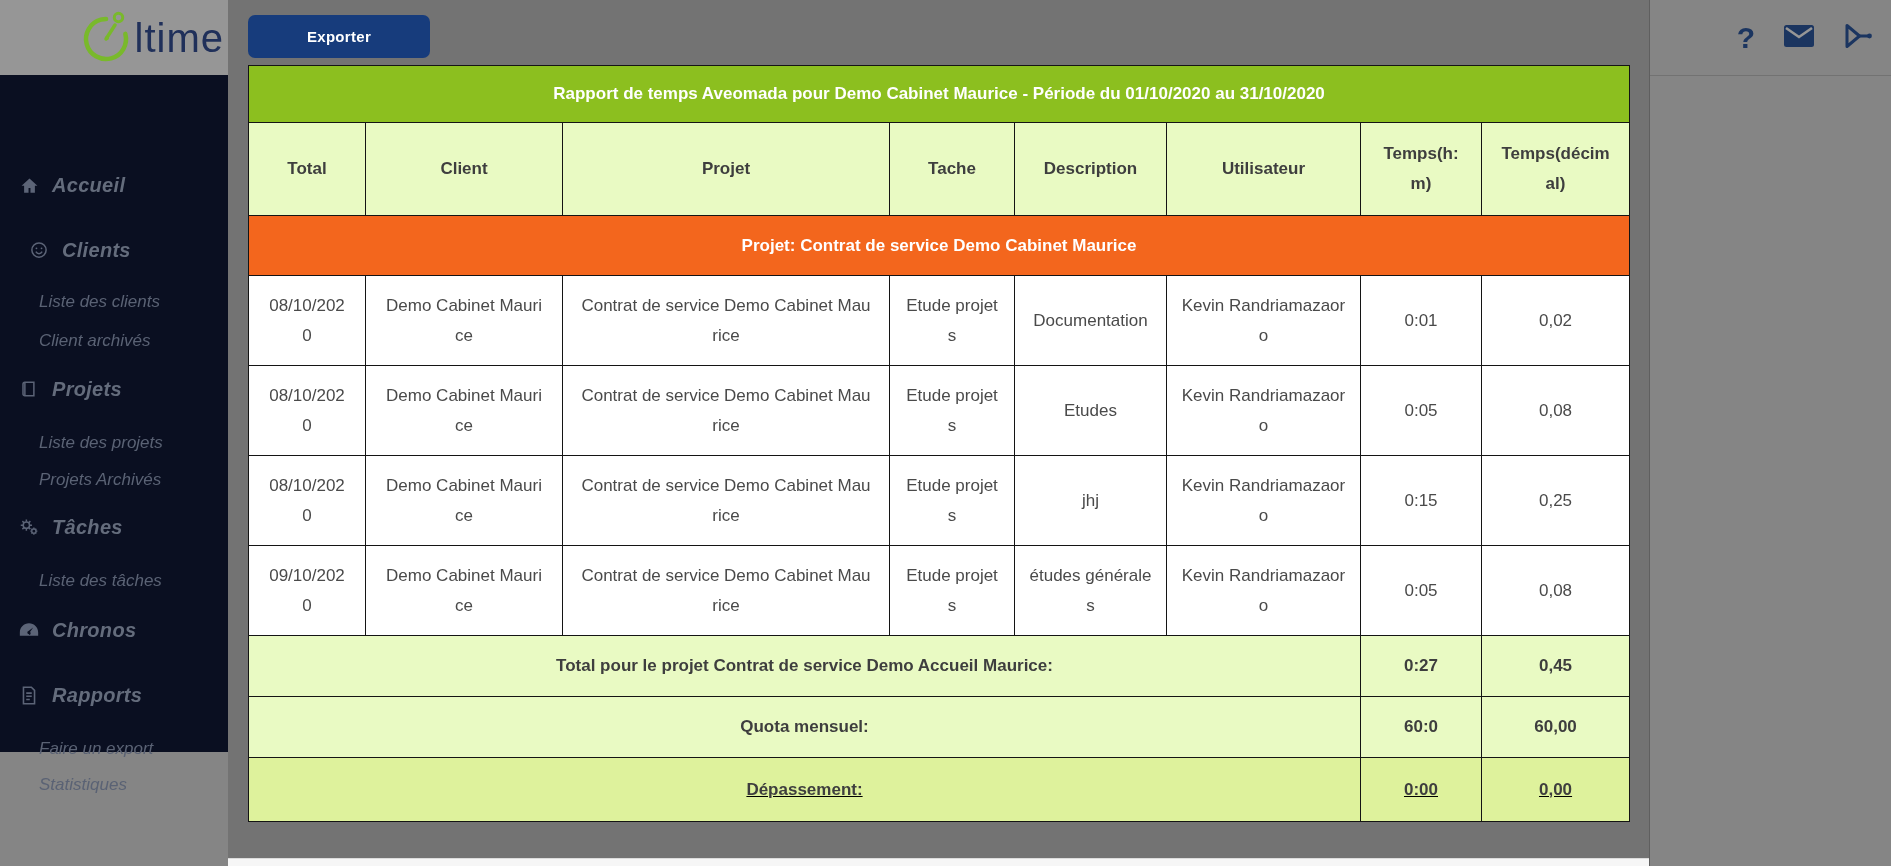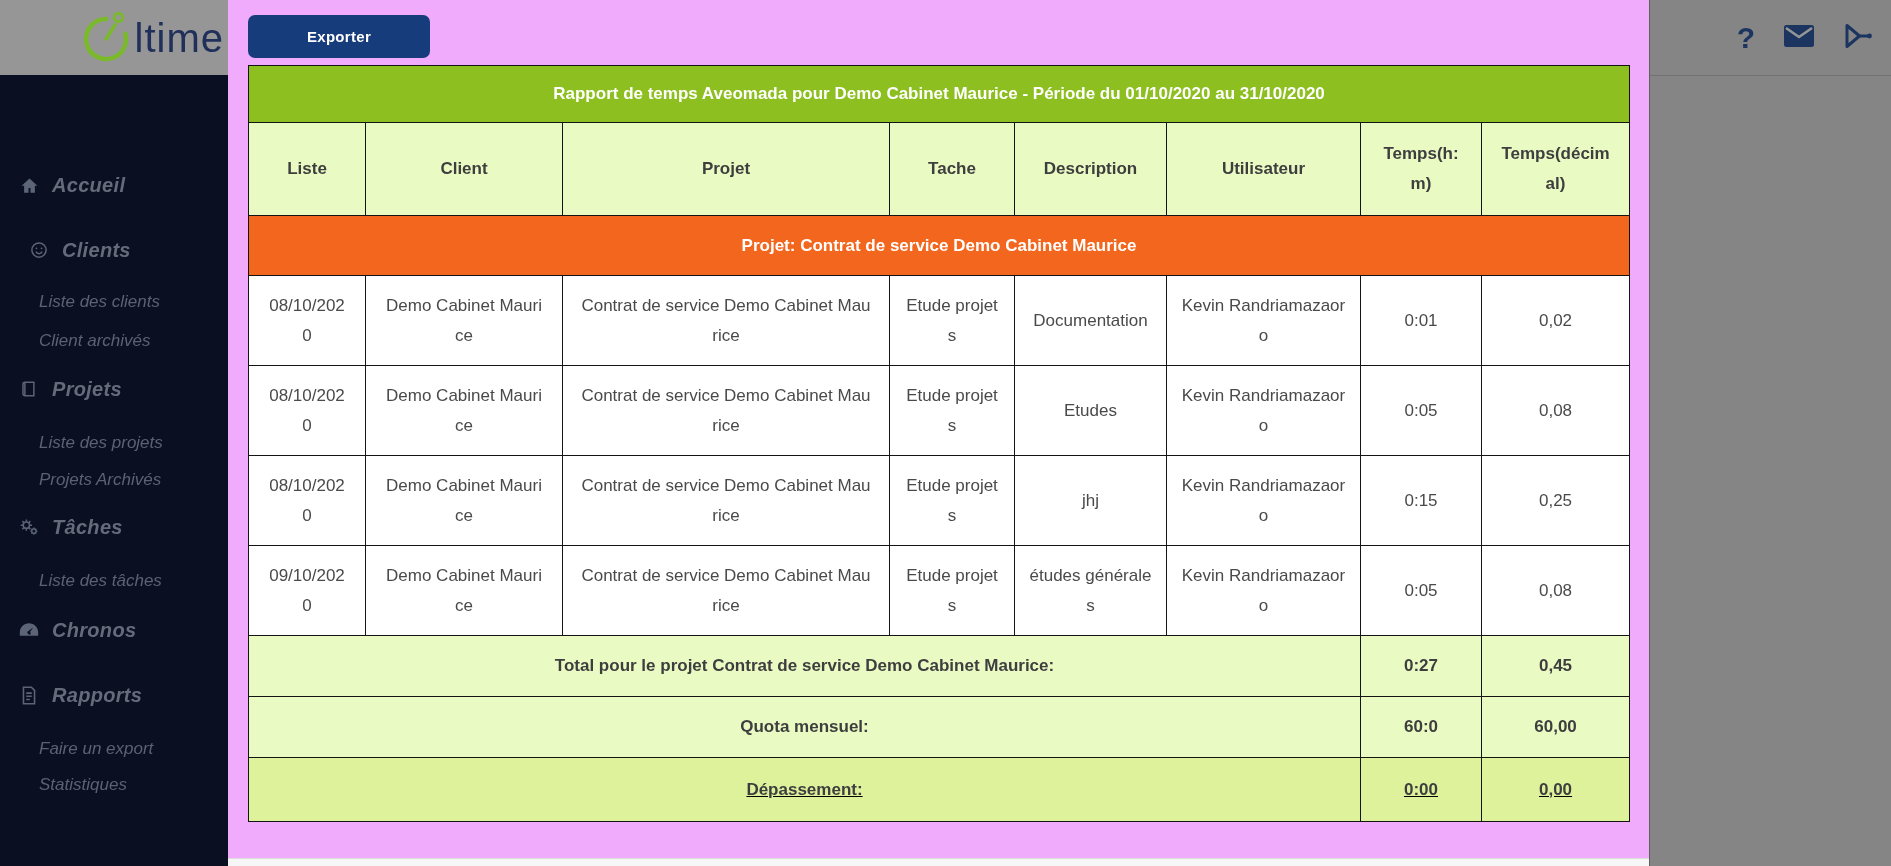--- a/index.html
+++ b/index.html
@@ -5,21 +5,21 @@
   * { box-sizing: border-box; margin: 0; padding: 0; }
   html, body { width: 1891px; height: 866px; overflow: hidden; }
   body {
     font-family: "Liberation Sans", sans-serif;
     background: #858585;
     position: relative;
   }
 
   
   .sidebar {
-    position: absolute; left: 0; top: 0; width: 228px; height: 866px;
+    position: absolute; left: 0; top: 0; width: 228px; height: 752px;
     background: #0a0f21; z-index: 2;
   }
   .logo-band {
     height: 75px; background: #969696;
     display: flex; align-items: center; justify-content: flex-end;
     padding-right: 4px;
   }
   .logo-wrap { display: flex; align-items: center; cursor: pointer; }
   .logo-text {
     font-size: 40px; font-weight: 300; color: #20305a;
@@ -54,21 +54,21 @@
   .top-icons {
     position: absolute; top: 0; right: 18px; height: 75px;
     display: flex; align-items: center; gap: 28px; z-index: 3;
   }
   .top-icon { cursor: pointer; display: flex; align-items: center; justify-content: center; }
   .help-glyph { font-size: 30px; font-weight: 700; color: #1b3560; line-height: 30px; }
 
   
   .content {
     position: absolute; left: 228px; top: 0; width: 1422px; height: 866px;
-    background: #f0abfc; z-index: 2;
+    background: #737373; z-index: 2;
     border-right: 1px solid #5f5f5f;
   }
   .content-footer {
     position: absolute; left: 0; bottom: 0; width: 100%; height: 8px;
     background: #f6f6f6; border-top: 1px solid #dcdcdc;
   }
   .export-btn {
     position: absolute; left: 20px; top: 15px;
     width: 182px; height: 43px;
     background: #173c7c; color: #ffffff;
@@ -273,21 +273,21 @@
       <col style="width:152px">
         <col style="width:194px">
         <col style="width:121px">
         <col style="width:148px">
     </colgroup>
     <tbody>
       <tr class="r-title">
         <td colspan="8">Rapport de temps Aveomada pour Demo Cabinet Maurice - Période du 01/10/2020 au 31/10/2020</td>
       </tr>
       <tr class="r-cols">
-        <th class="c1">Liste</th>
+        <th class="c1">Total</th>
         <th class="c2">Client</th>
         <th class="c3">Projet</th>
         <th class="c4">Tache</th>
         <th class="c5">Description</th>
         <th class="c6">Utilisateur</th>
         <th class="c7">Temps(h:m)</th>
         <th class="c8">Temps(décimal)</th>
       </tr>
       <tr class="r-proj">
         <td colspan="8">Projet: Contrat de service Demo Cabinet Maurice</td>
@@ -328,21 +328,21 @@
         <td class="c2">Demo Cabinet Maurice</td>
         <td class="c3">Contrat de service Demo Cabinet Maurice</td>
         <td class="c4">Etude projets</td>
         <td class="c5">études générales</td>
         <td class="c6">Kevin Randriamazaoro</td>
         <td class="c7">0:05</td>
         <td class="c8">0,08</td>
       </tr>
 
       <tr class="r-total">
-        <td colspan="6" class="total-label">Total pour le projet Contrat de service Demo Cabinet Maurice:</td>
+        <td colspan="6" class="total-label">Total pour le projet Contrat de service Demo Accueil Maurice:</td>
         <td class="c7">0:27</td>
         <td class="c8">0,45</td>
       </tr>
       <tr class="r-total">
         <td colspan="6" class="total-label">Quota mensuel:</td>
         <td class="c7">60:0</td>
         <td class="c8">60,00</td>
       </tr>
       <tr class="r-total dark">
         <td colspan="6" class="total-label">Dépassement:</td>

